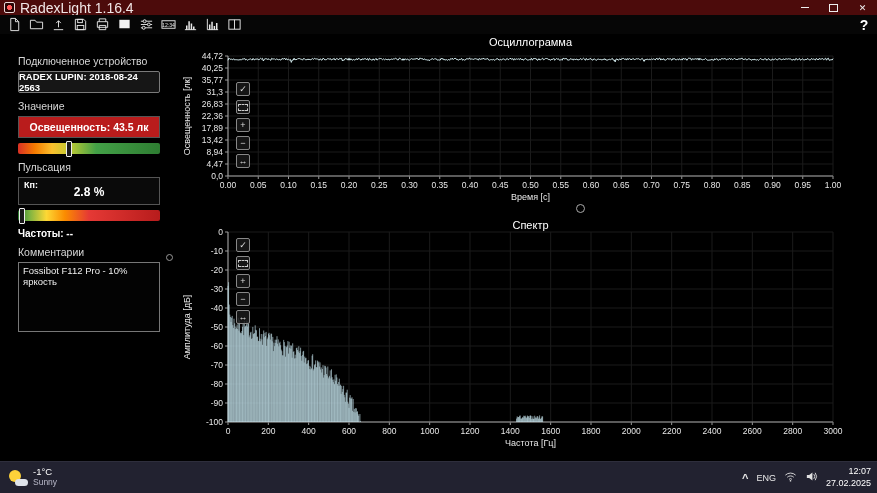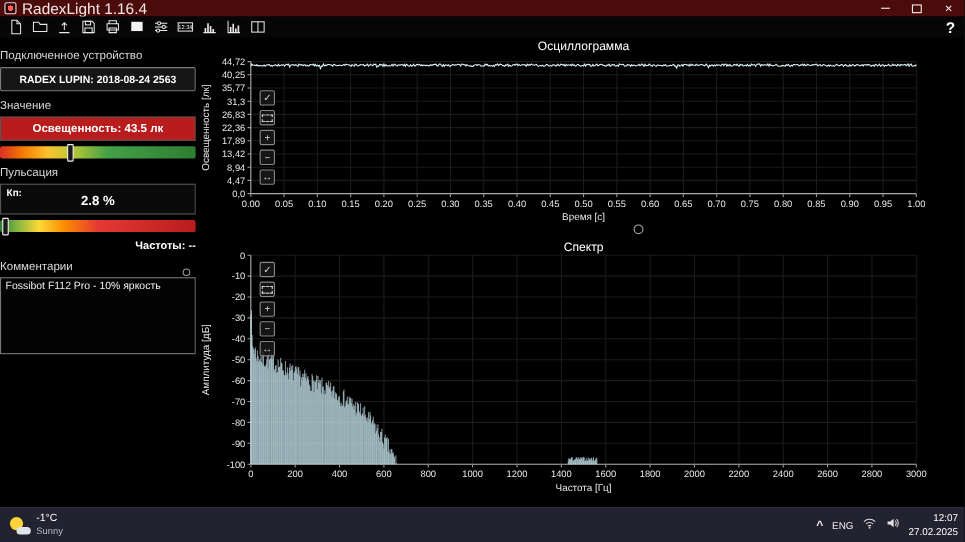--- a/index.html
+++ b/index.html
@@ -21,40 +21,40 @@
   
   .toolbar{position:absolute;top:15px;left:0;right:0;height:19px;background:#060606;
            display:flex;align-items:center;padding:0 4px;box-sizing:border-box;}
   #toolbar-buttons{display:flex;gap:1px;align-items:center;}
   .tbtn{width:21px;height:17px;display:flex;align-items:center;justify-content:center;}
   .tbtn svg{width:15px;height:15px;}
   .help-btn{margin-left:auto;width:18px;height:17px;display:flex;align-items:center;
             justify-content:center;font-size:14px;font-weight:bold;color:#fff;}
 
   
-  .sidebar{position:absolute;left:0;top:36px;width:178px;bottom:31px;background:#000;
-           padding:2px 0;box-sizing:border-box;}
+  .sidebar{position:absolute;left:0;top:46px;width:178px;bottom:31px;background:#000;
+           padding:2px 18px;box-sizing:border-box;}
   .side-h{font-size:10.5px;color:#d6d6d6;margin:7px 0 4px 0;}
   .device-btn{height:20px;border:1px solid #7a7a7a;background:#161616;border-radius:2px;
               display:flex;align-items:center;justify-content:center;font-size:9.5px;
               font-weight:bold;color:#fff;}
   .panel{border:1px solid #555;background:#b91c1c;}
   .illum{height:20px;display:flex;align-items:center;justify-content:center;
          font-size:10.5px;font-weight:bold;}
   .grad{height:11px;border-radius:2px;position:relative;margin:5px 0 2px 0;}
   .grad1{background:linear-gradient(to right,#d93025 0%,#f57c00 12%,#fbc02d 24%,
           #c0ca33 36%,#43a047 55%,#2e7d32 100%);}
   .grad2{background:linear-gradient(to right,#2e7d32 0%,#7cb342 8%,#fdd835 20%,
           #fb8c00 33%,#e53935 50%,#b71c1c 100%);}
   .marker{position:absolute;top:-2px;width:4px;height:14px;background:#1a1a1a;
           border:1px solid #eee;border-radius:1px;transform:translateX(-50%);}
   .kp-panel{position:relative;height:26px;border:1px solid #555;background:#0a0a0a;}
   .kp-label{position:absolute;left:5px;top:2px;font-size:9px;font-weight:bold;}
   .kp-value{text-align:center;font-size:12px;font-weight:bold;padding-top:7px;}
-  .freq{font-size:10px;font-weight:bold;text-align:right;margin:7px 0 2px 0;}
+  .freq{font-size:10px;font-weight:bold;text-align:left;margin:7px 0 2px 0;}
   .comments-box{height:64px;border:1px solid #777;background:#030303;font-size:9.5px;
                 padding:2px 4px;color:#f0f0f0;overflow:hidden;}
   .comments-handle{position:absolute;left:166px;top:208px;width:5px;height:5px;
                    border:1px solid #999;border-radius:50%;}
 
   
   .main{position:absolute;left:178px;top:34px;right:0;bottom:31px;background:#000;}
   .chart{position:absolute;left:0;width:699px;}
   #chart-0{top:0;height:174px;}
   #chart-1{top:178px;height:248px;}

